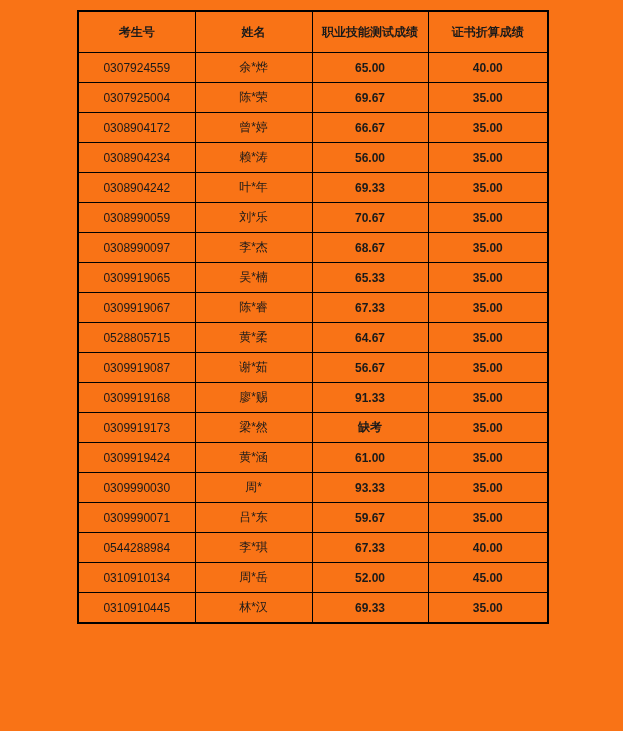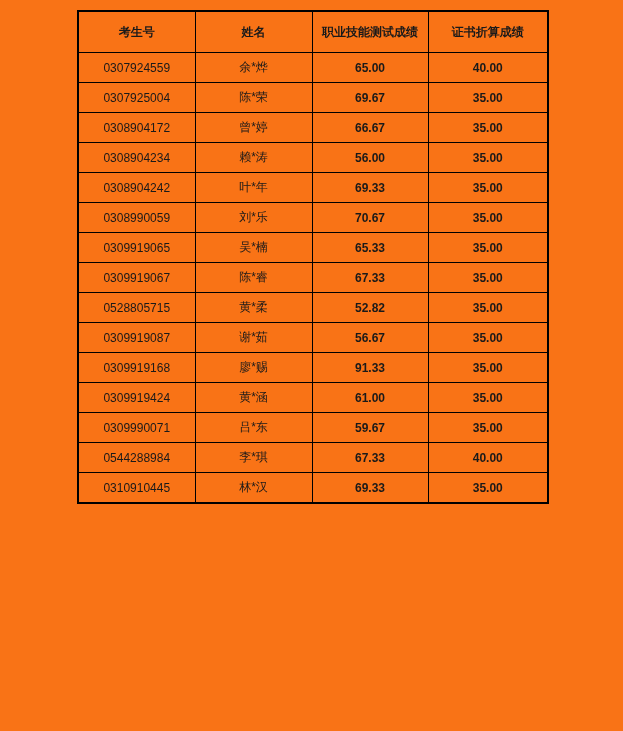--- a/index.html
+++ b/index.html
@@ -103,68 +103,92 @@
           <td>69.33</td>
           <td>35.00</td>
         </tr>
         <tr>
           <td>0308990059</td>
           <td>刘*乐</td>
           <td>70.67</td>
           <td>35.00</td>
         </tr>
         <tr>
+          <td>0308990097</td>
+          <td>李*杰</td>
+          <td>68.67</td>
+          <td>35.00</td>
+        </tr>
+        <tr>
           <td>0309919065</td>
           <td>吴*楠</td>
           <td>65.33</td>
           <td>35.00</td>
         </tr>
         <tr>
           <td>0309919067</td>
           <td>陈*睿</td>
           <td>67.33</td>
           <td>35.00</td>
         </tr>
         <tr>
           <td>0528805715</td>
           <td>黄*柔</td>
-          <td>52.82</td>
+          <td>64.67</td>
           <td>35.00</td>
         </tr>
         <tr>
           <td>0309919087</td>
           <td>谢*茹</td>
           <td>56.67</td>
           <td>35.00</td>
         </tr>
         <tr>
           <td>0309919168</td>
           <td>廖*赐</td>
           <td>91.33</td>
           <td>35.00</td>
         </tr>
         <tr>
+          <td>0309919173</td>
+          <td>梁*然</td>
+          <td>缺考</td>
+          <td>35.00</td>
+        </tr>
+        <tr>
           <td>0309919424</td>
           <td>黄*涵</td>
           <td>61.00</td>
+          <td>35.00</td>
+        </tr>
+        <tr>
+          <td>0309990030</td>
+          <td>周*</td>
+          <td>93.33</td>
           <td>35.00</td>
         </tr>
         <tr>
           <td>0309990071</td>
           <td>吕*东</td>
           <td>59.67</td>
           <td>35.00</td>
         </tr>
         <tr>
           <td>0544288984</td>
           <td>李*琪</td>
           <td>67.33</td>
           <td>40.00</td>
         </tr>
         <tr>
+          <td>0310910134</td>
+          <td>周*岳</td>
+          <td>52.00</td>
+          <td>45.00</td>
+        </tr>
+        <tr>
           <td>0310910445</td>
           <td>林*汉</td>
           <td>69.33</td>
           <td>35.00</td>
         </tr>
       </tbody>
   </table>
 </div>
 
 </body></html>

